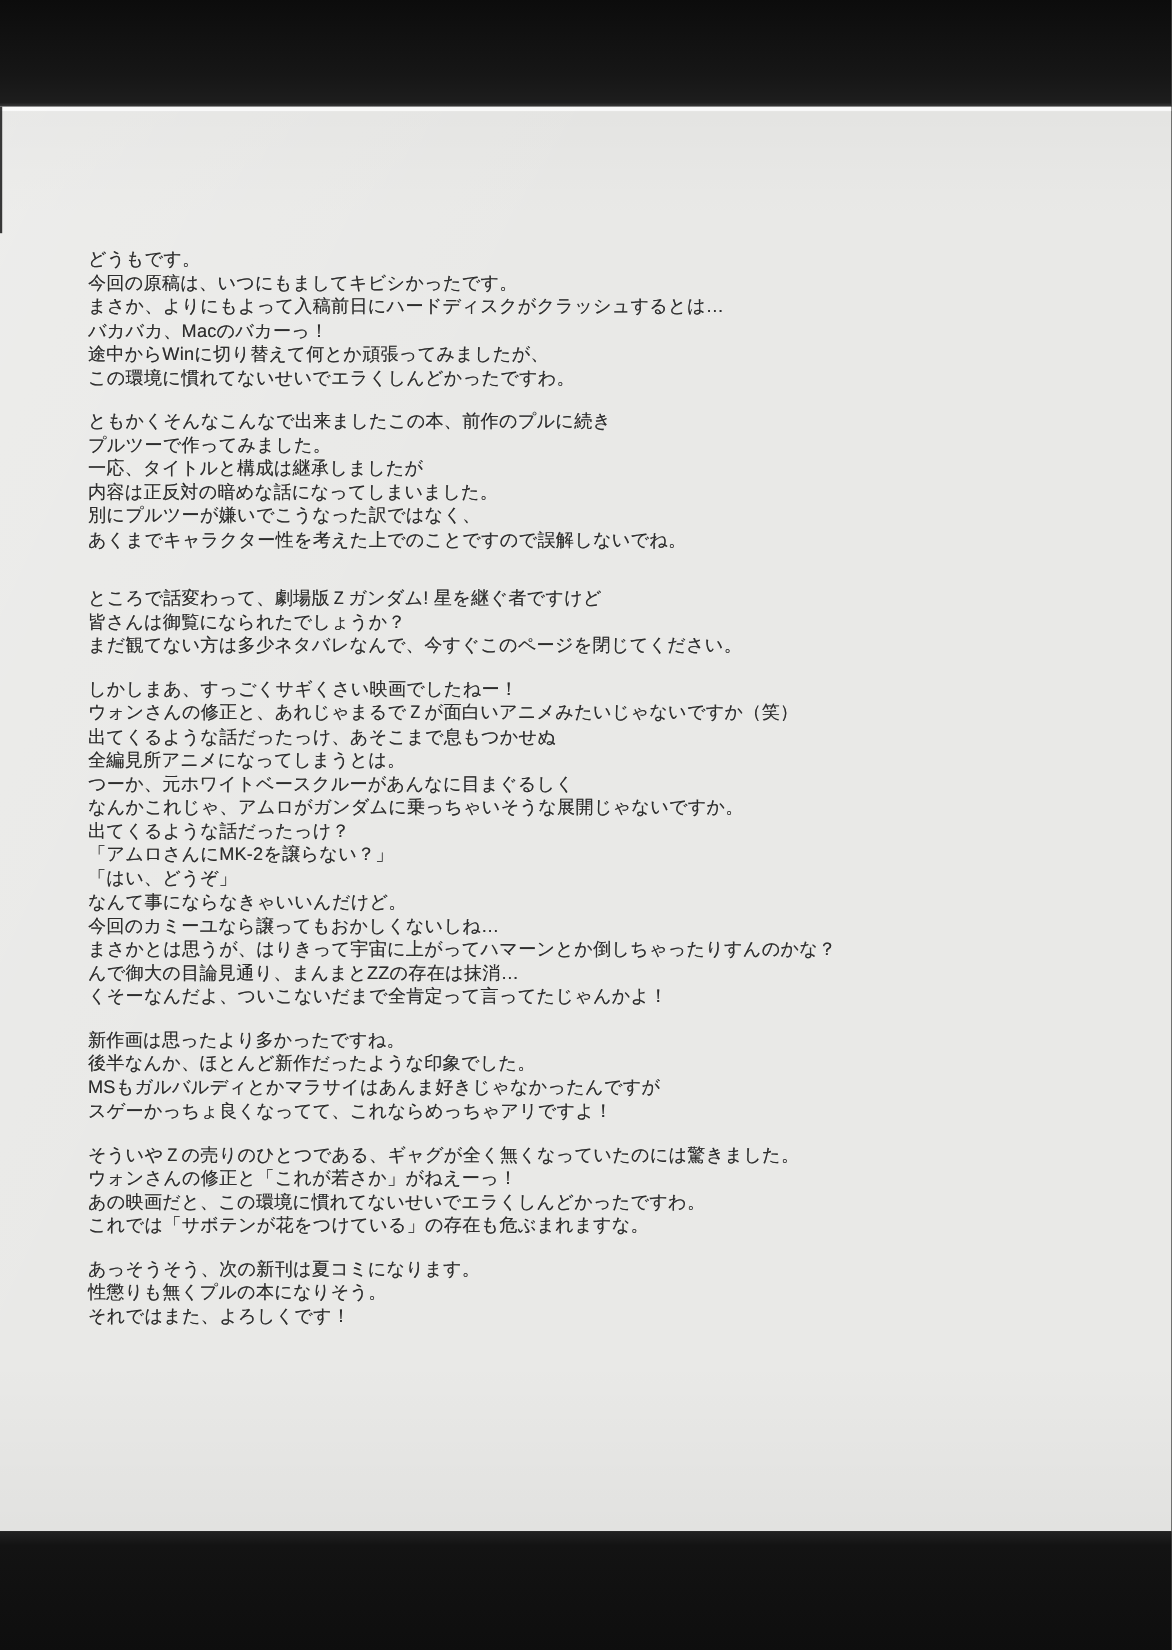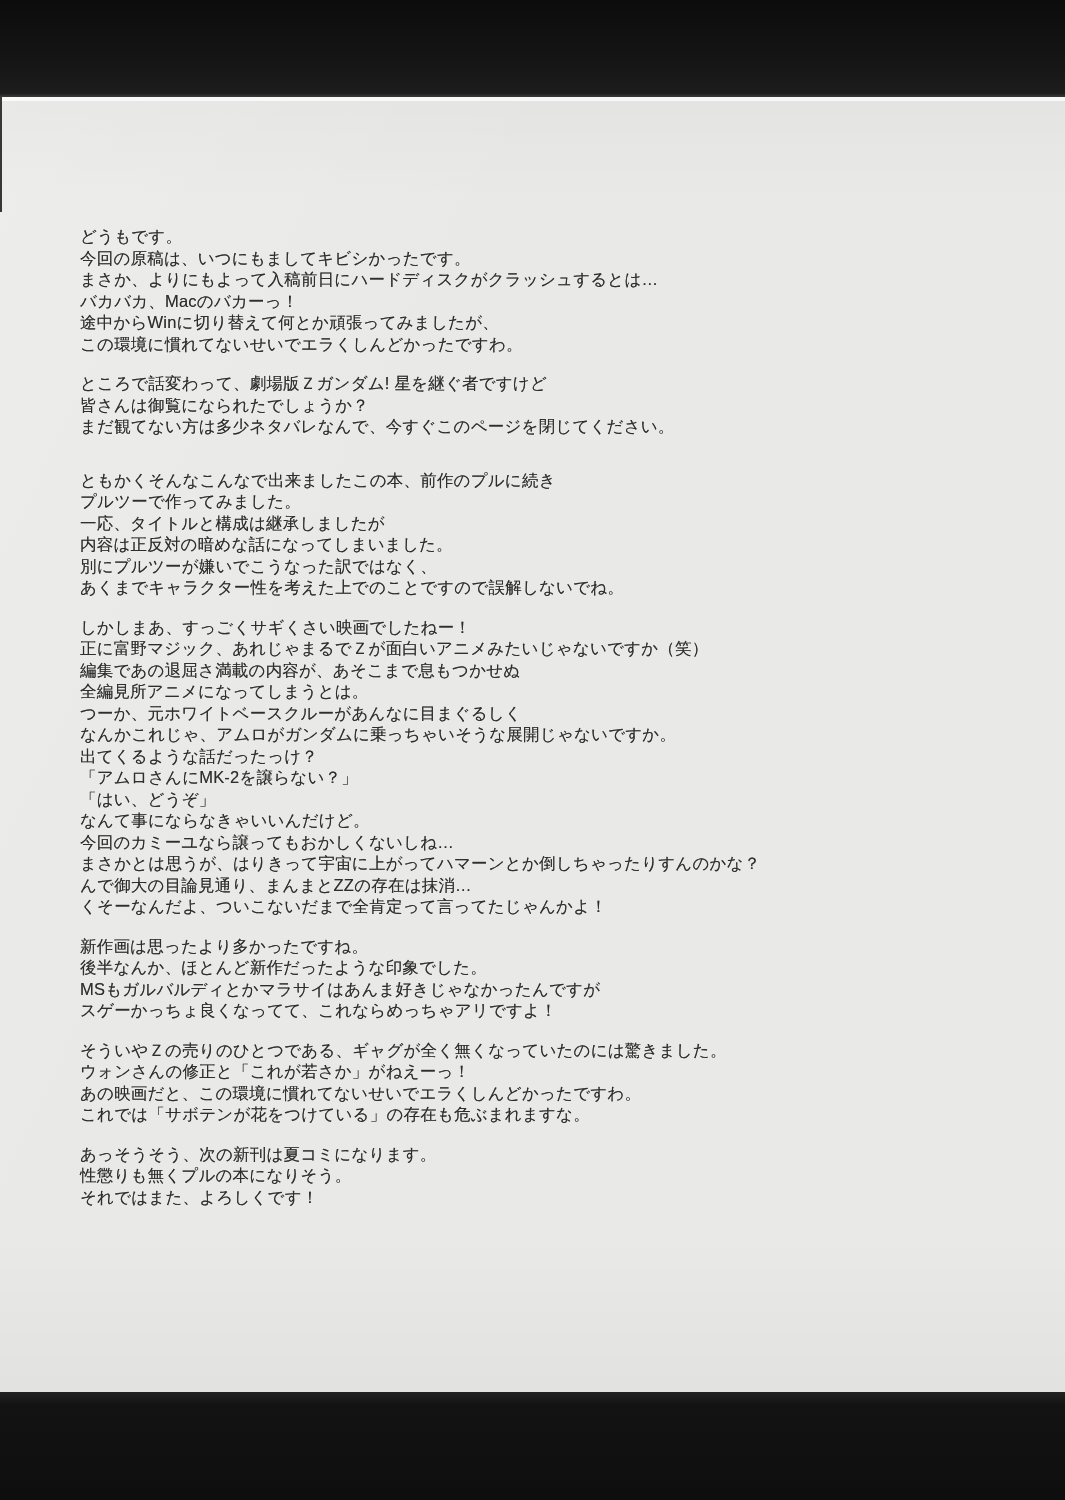--- a/index.html
+++ b/index.html
@@ -72,36 +72,36 @@
     <div class="afterword-text">
         <div class="paragraph">
           <div class="line">どうもです。</div>
           <div class="line">今回の原稿は、いつにもましてキビシかったです。</div>
           <div class="line">まさか、よりにもよって入稿前日にハードディスクがクラッシュするとは…</div>
           <div class="line">バカバカ、Macのバカーっ！</div>
           <div class="line">途中からWinに切り替えて何とか頑張ってみましたが、</div>
           <div class="line">この環境に慣れてないせいでエラくしんどかったですわ。</div>
         </div>
         <div class="paragraph">
-          <div class="line">ところで話変わって、劇場版Ｚガンダム! 星を継ぐ者ですけど</div>
-          <div class="line">皆さんは御覧になられたでしょうか？</div>
-          <div class="line">まだ観てない方は多少ネタバレなんで、今すぐこのページを閉じてください。</div>
-        </div>
-        <div class="paragraph">
           <div class="line">ともかくそんなこんなで出来ましたこの本、前作のプルに続き</div>
           <div class="line">プルツーで作ってみました。</div>
           <div class="line">一応、タイトルと構成は継承しましたが</div>
           <div class="line">内容は正反対の暗めな話になってしまいました。</div>
           <div class="line">別にプルツーが嫌いでこうなった訳ではなく、</div>
           <div class="line">あくまでキャラクター性を考えた上でのことですので誤解しないでね。</div>
         </div>
         <div class="paragraph">
+          <div class="line">ところで話変わって、劇場版Ｚガンダム! 星を継ぐ者ですけど</div>
+          <div class="line">皆さんは御覧になられたでしょうか？</div>
+          <div class="line">まだ観てない方は多少ネタバレなんで、今すぐこのページを閉じてください。</div>
+        </div>
+        <div class="paragraph">
           <div class="line">しかしまあ、すっごくサギくさい映画でしたねー！</div>
-          <div class="line">正に富野マジック、あれじゃまるでＺが面白いアニメみたいじゃないですか（笑）</div>
-          <div class="line">編集であの退屈さ満載の内容が、あそこまで息もつかせぬ</div>
+          <div class="line">ウォンさんの修正と、あれじゃまるでＺが面白いアニメみたいじゃないですか（笑）</div>
+          <div class="line">出てくるような話だったっけ、あそこまで息もつかせぬ</div>
           <div class="line">全編見所アニメになってしまうとは。</div>
           <div class="line">つーか、元ホワイトベースクルーがあんなに目まぐるしく</div>
           <div class="line">なんかこれじゃ、アムロがガンダムに乗っちゃいそうな展開じゃないですか。</div>
           <div class="line">出てくるような話だったっけ？</div>
           <div class="line">「アムロさんにMK-2を譲らない？」</div>
           <div class="line">「はい、どうぞ」</div>
           <div class="line">なんて事にならなきゃいいんだけど。</div>
           <div class="line">今回のカミーユなら譲ってもおかしくないしね…</div>
           <div class="line">まさかとは思うが、はりきって宇宙に上がってハマーンとか倒しちゃったりすんのかな？</div>
           <div class="line">んで御大の目論見通り、まんまとZZの存在は抹消…</div>

